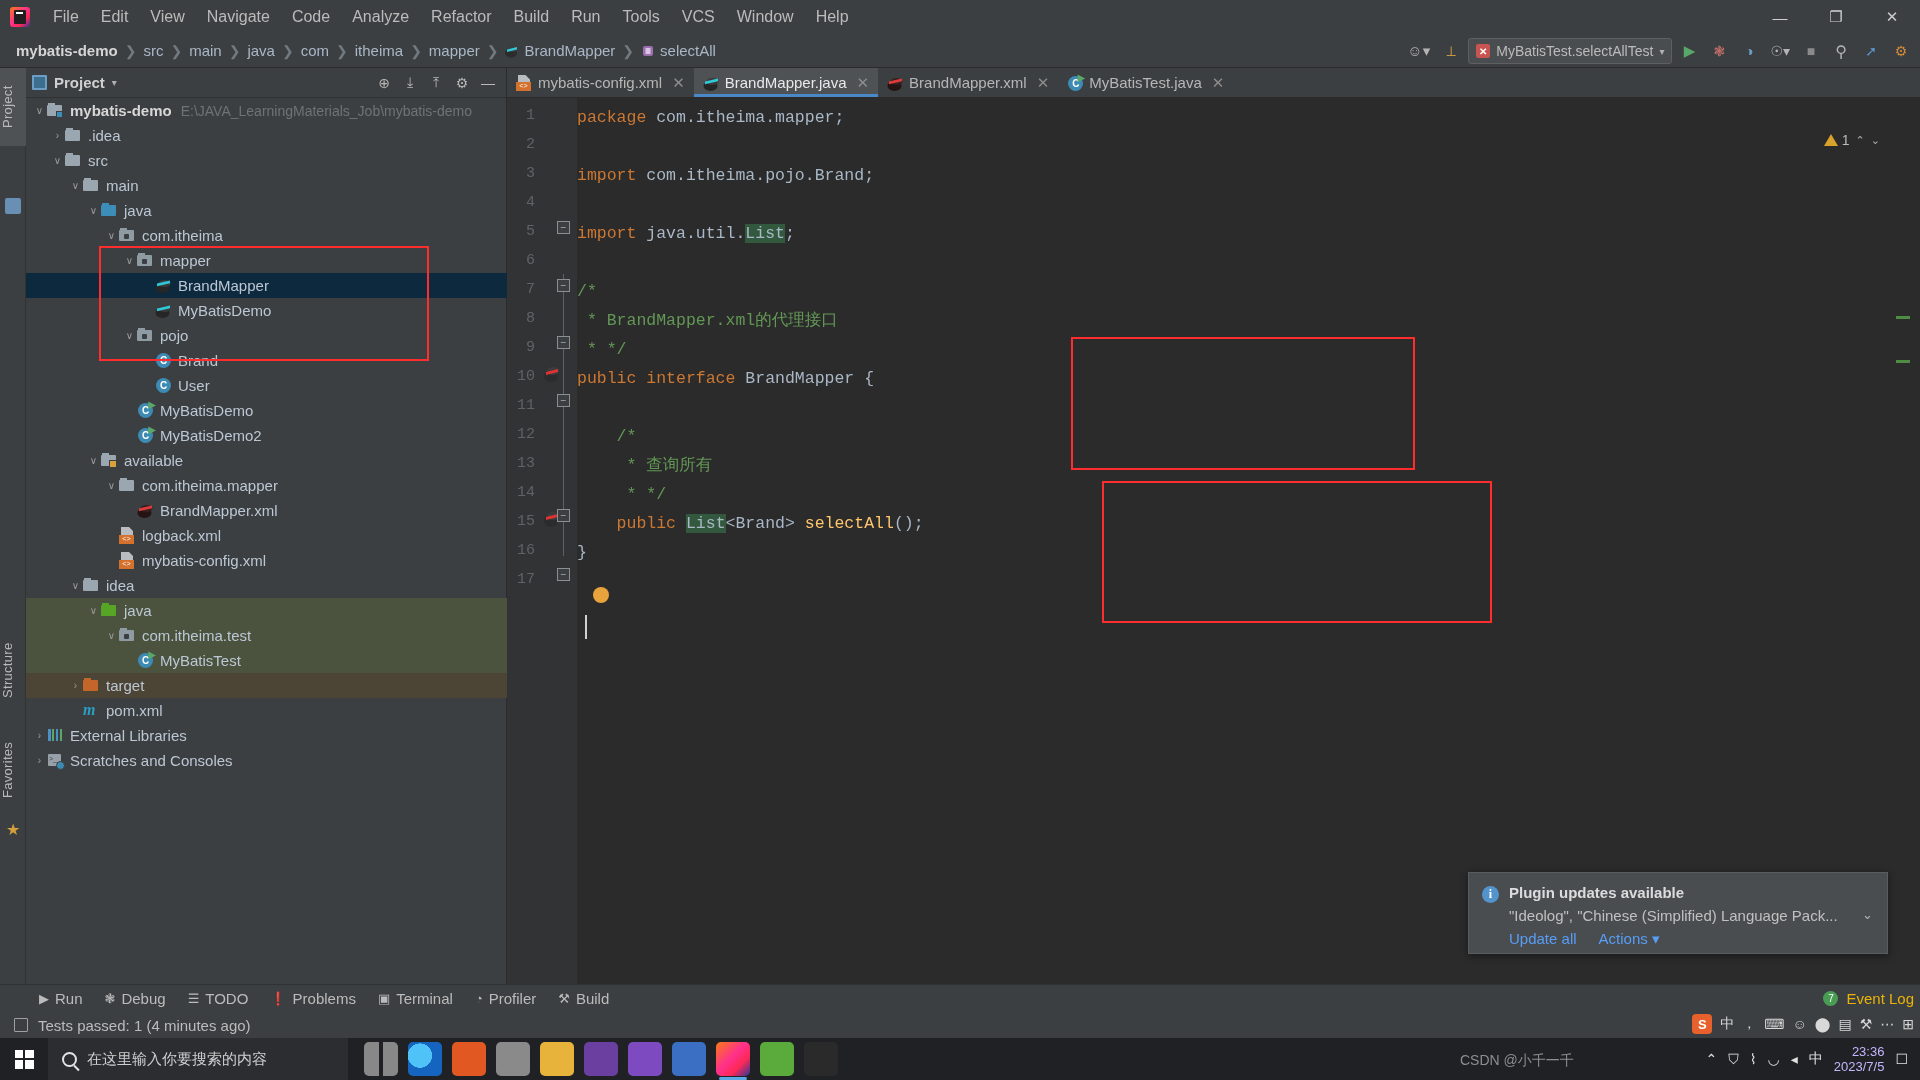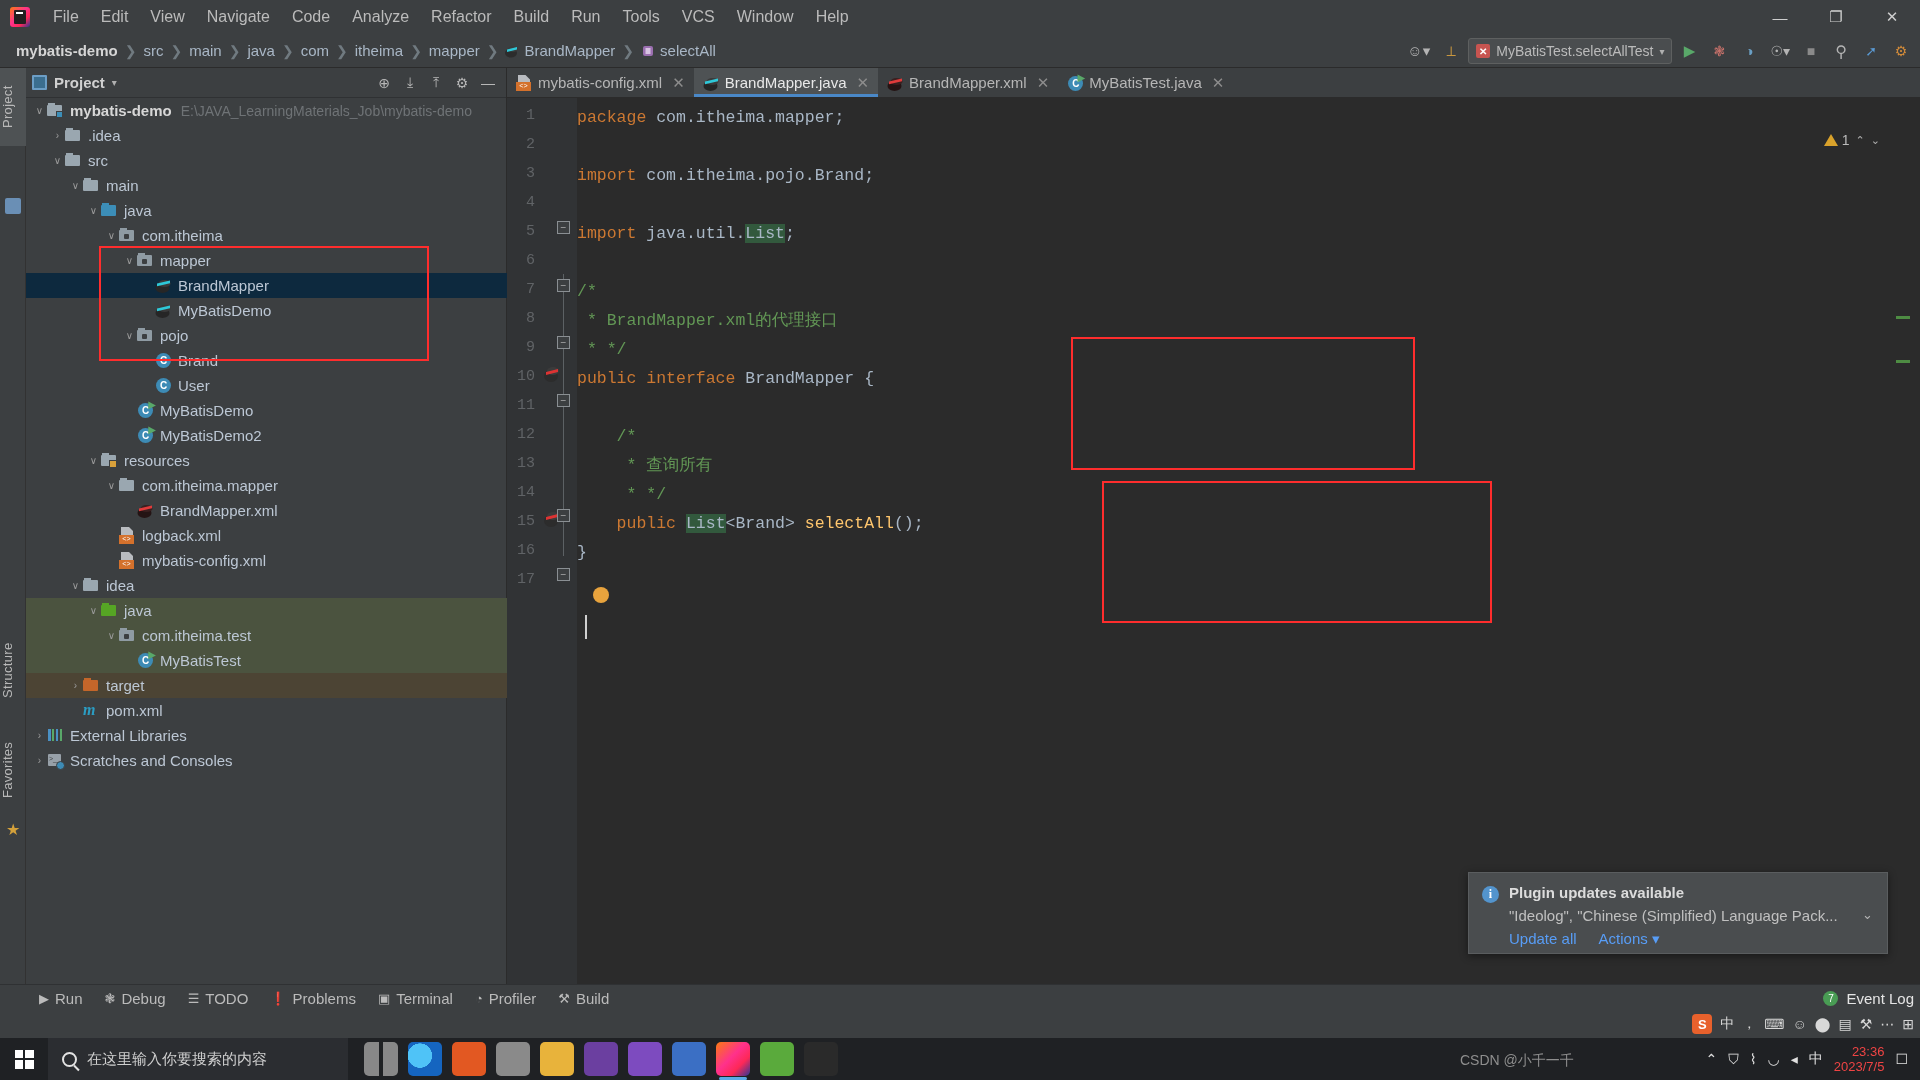--- a/index.html
+++ b/index.html
@@ -261,21 +261,21 @@
   .mag:after { content:""; position:absolute; right:-5px; bottom:-4px; width:7px;height:2px;
                background:#e3e3e3; transform:rotate(45deg); }
   .tb-apps { display:flex; align-items:center; gap:10px; margin-left: 16px; }
   .tb-app { width: 34px; height: 34px; border-radius: 4px; position: relative; }
   .tb-app.active:after {
     content:""; position:absolute; left:3px; bottom:-4px; width:28px; height:3px;
     background:#5aa9e6; border-radius:2px;
   }
   .tray { position:absolute; right:0; height:42px; display:flex; align-items:center; gap:11px; padding-right:12px; }
   .tray-ic { color:#e0e0e0; font-size:14px; }
-  .clock { color:#ef4444; font-size:13px; text-align:right; line-height:15px; }
+  .clock { color:#c4b5fd; font-size:13px; text-align:right; line-height:15px; }
 
   
   .imebar {
     position: absolute; left: 1655px; top: 1010px; width: 265px; height: 28px;
     display:flex; align-items:center; gap:8px; justify-content:flex-end; padding-right:6px;
   }
   .ime-ic { color:#d8d8d8; font-size:14px; }
   .sogou {
     width:20px;height:20px;border-radius:4px;background:#e8612c;color:#fff;font-size:13px;
     display:flex;align-items:center;justify-content:center;font-weight:bold;
@@ -523,21 +523,21 @@
           </span>
           <span class="tlabel">MyBatisDemo2</span>
         </div>
         <div class="trow" style="padding-left: 60px;">
           <span class="twist">∨</span>
           <span class="ticon">
             <span style="position:absolute;left:0;top:3px;width:15px;height:11px;background:#9aa7b0;border-radius:1px;"></span>
             <span style="position:absolute;left:1px;top:1px;width:7px;height:3px;background:#9aa7b0;"></span>
             <span style="position:absolute;left:8px;top:8px;width:8px;height:8px;background:#d9a13b;border:1px solid #3c3f41;"></span>
           </span>
-          <span class="tlabel">resources</span>
+          <span class="tlabel">available</span>
         </div>
         <div class="trow" style="padding-left: 78px;">
           <span class="twist">∨</span>
           <span class="ticon">
             <span style="position:absolute;left:0;top:3px;width:15px;height:11px;background:#9aa7b0;border-radius:1px;"></span>
             <span style="position:absolute;left:1px;top:1px;width:7px;height:3px;background:#9aa7b0;"></span>
           </span>
           <span class="tlabel">com.itheima.mapper</span>
         </div>
         <div class="trow" style="padding-left: 96px;">
@@ -778,24 +778,29 @@
           <span style="font-size: 13px;">◔</span>
           <span>Profiler</span>
         </div>
         <div class="bb-item">
           <span style="font-size: 13px;">⚒</span>
           <span>Build</span>
         </div>
       </div>
     <div class="bb-right">
       <span class="evt-badge">7</span>
-      <span style="color:#e5e5e5;font-size:15px;">Event Log</span>
+      <span style="color:#eab308;font-size:15px;">Event Log</span>
     </div>
   </div>
 
+  <div class="statusbar">
+    <span class="sb-ic"></span>
+    <span class="sb-text">Tests passed: 1 (4 minutes ago)</span>
+    <span class="sb-right" id="ime-tray-row"></span>
+  </div>
 
   <div class="imebar">
     <span class="sogou">S</span>
     <span class="ime-ic">中</span>
     <span class="ime-ic">，</span>
     <span class="ime-ic">⌨</span>
     <span class="ime-ic">☺</span>
     <span class="ime-ic">⬤</span>
     <span class="ime-ic">▤</span>
     <span class="ime-ic">⚒</span>

